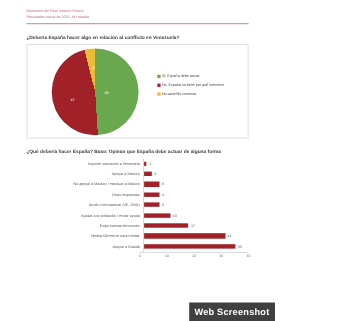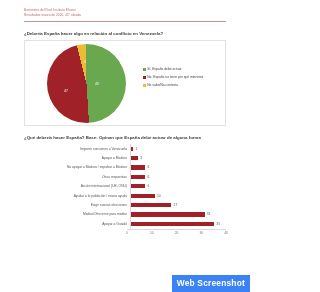--- a/index.html
+++ b/index.html
@@ -159,21 +159,21 @@
     top:1.5px;
     transform:translateX(-50%);
     font-size:3.3px;
     color:#777;
   }
 
   
   .watermark{
     position:absolute;
     right:0;bottom:0;
-    background:#3b82f6;
+    background:#404040;
     color:#ffffff;
     font-size:8.4px;
     font-weight:bold;
     letter-spacing:.2px;
     padding:3px 5px 4px 5px;
     font-family:"Liberation Sans",sans-serif;
   }
 </style>
 </head>
 <body>

